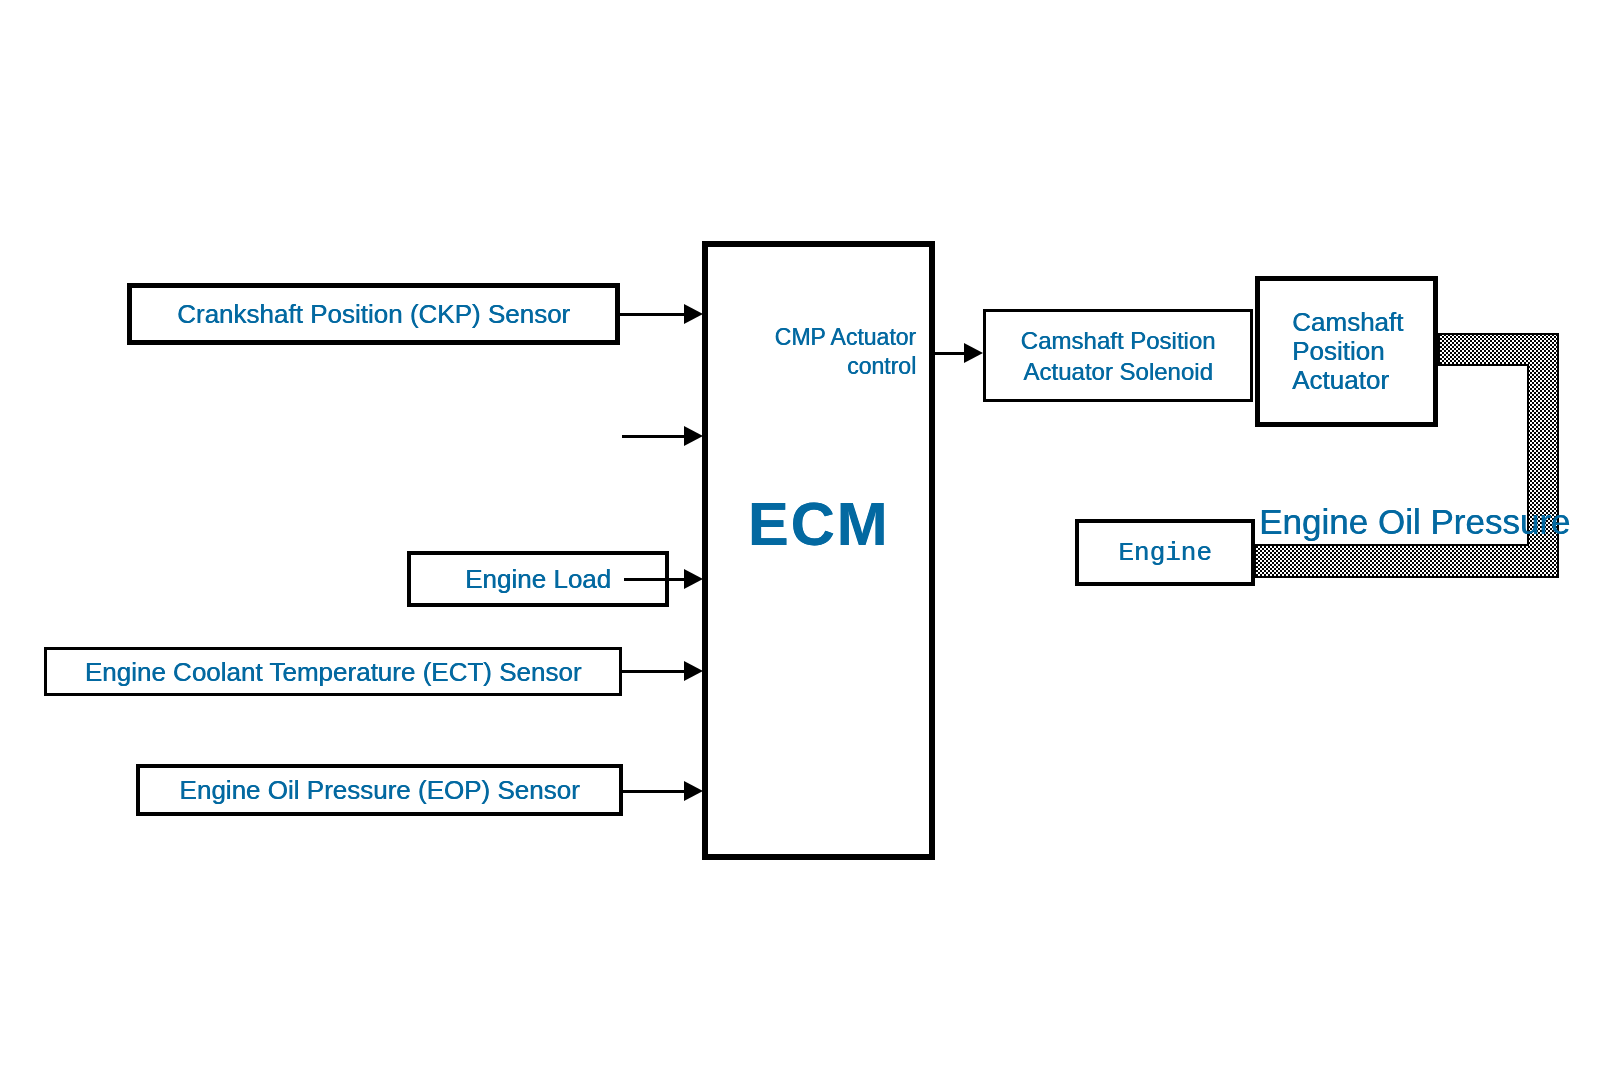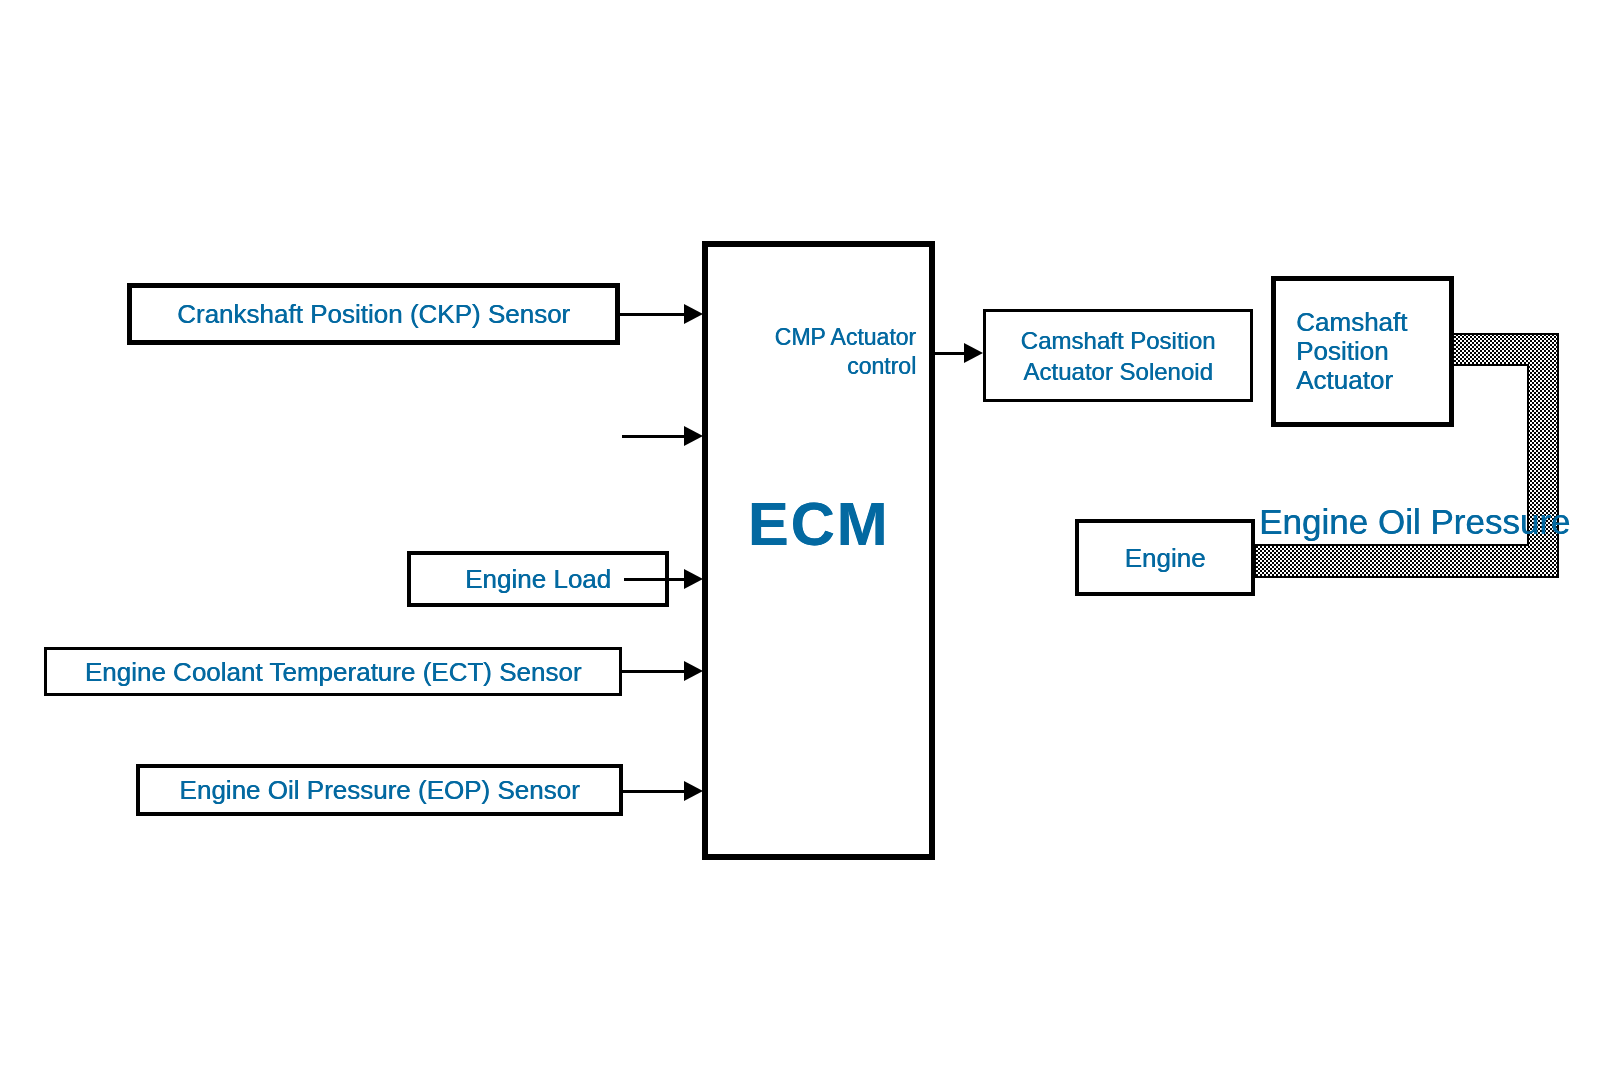--- a/index.html
+++ b/index.html
@@ -47,22 +47,22 @@
     left: 0; right: 0;
     top: 262px;
     text-align: center;
     font-size: 61px;
     font-weight: bold;
     letter-spacing: 2px;
   }
   
   #box-solenoid { left:983px;  top:309px; width:270px; height:93px;  border-width:3px; font-size:24px; line-height:31px; flex-direction:column; }
   #box-actuator { left:1255px; top:276px; width:183px; height:151px; border-width:5px; font-size:26px; line-height:29px;
-                  flex-direction:column; align-items:flex-start; padding-left:20px; text-align:left; justify-content:center;margin-left:16px; }
-  #box-engine   { left:1075px; top:519px; width:180px; height:77px;  border-width:4px; }
+                  flex-direction:column; align-items:flex-start; padding-left:32px; text-align:left; justify-content:center; }
+  #box-engine   { left:1075px; top:519px; width:180px; height:67px;  border-width:4px;font-family:Liberation Mono, monospace; }
 
   
   .arrow { position: absolute; z-index: 2; }
   .arrow .shaft {
     position: absolute;
     height: 3px;
     background: #000;
     top: 0; left: 0;
   }
   .arrow .head {

